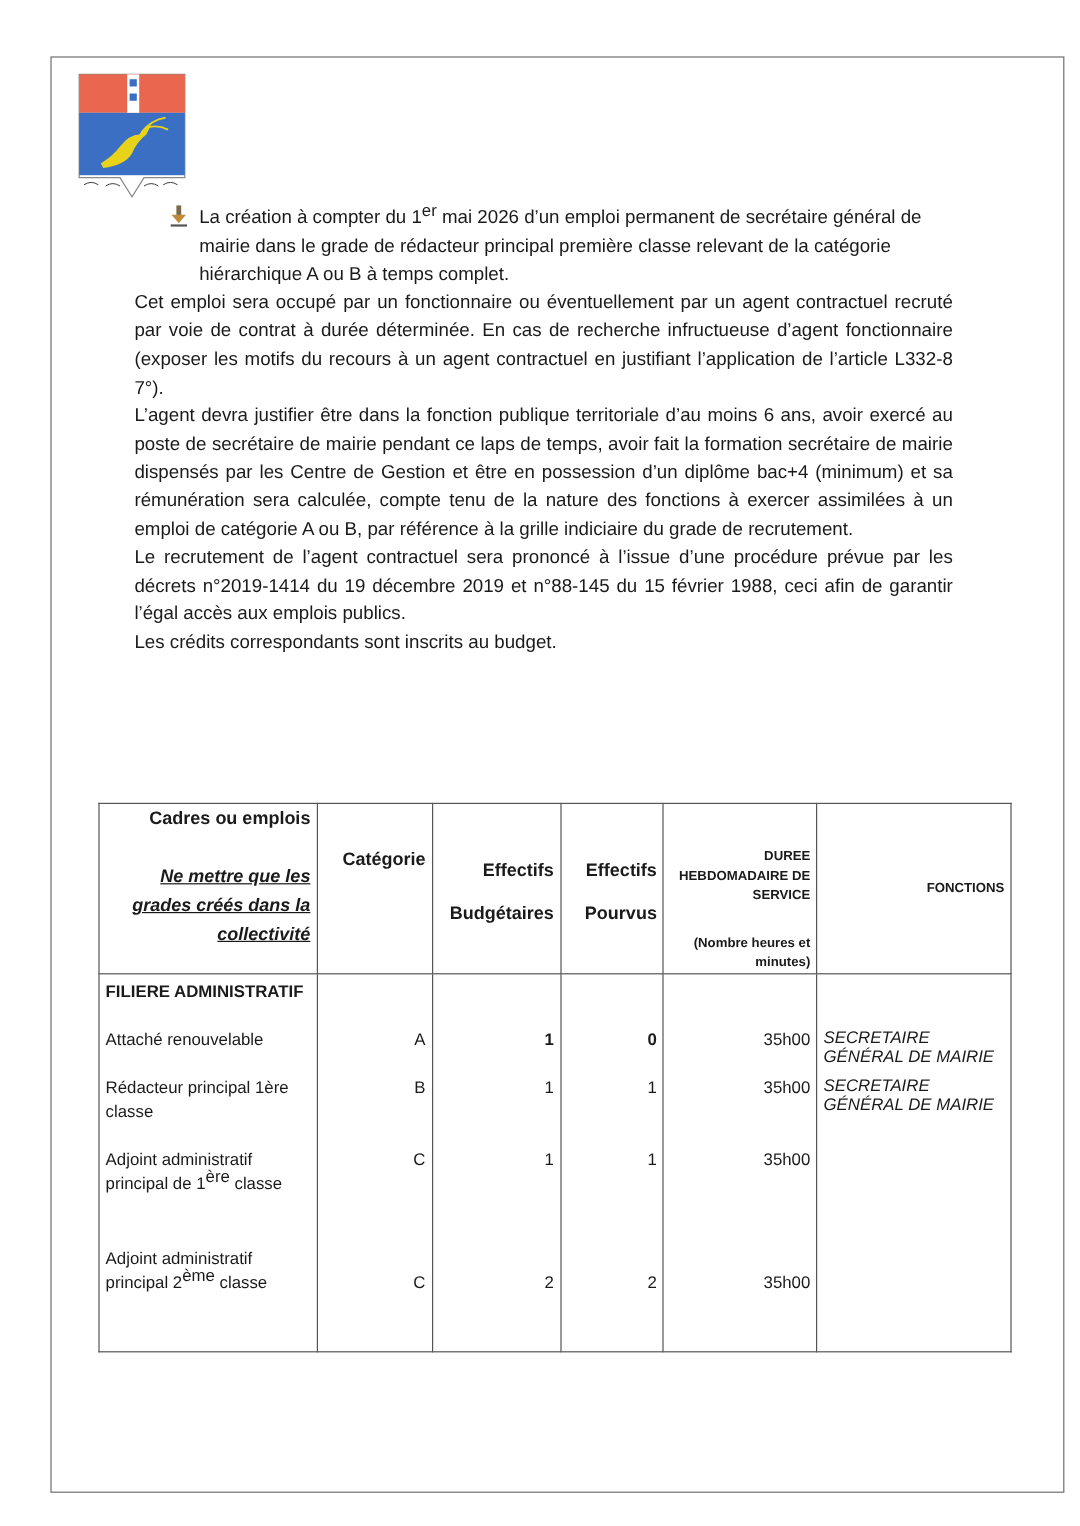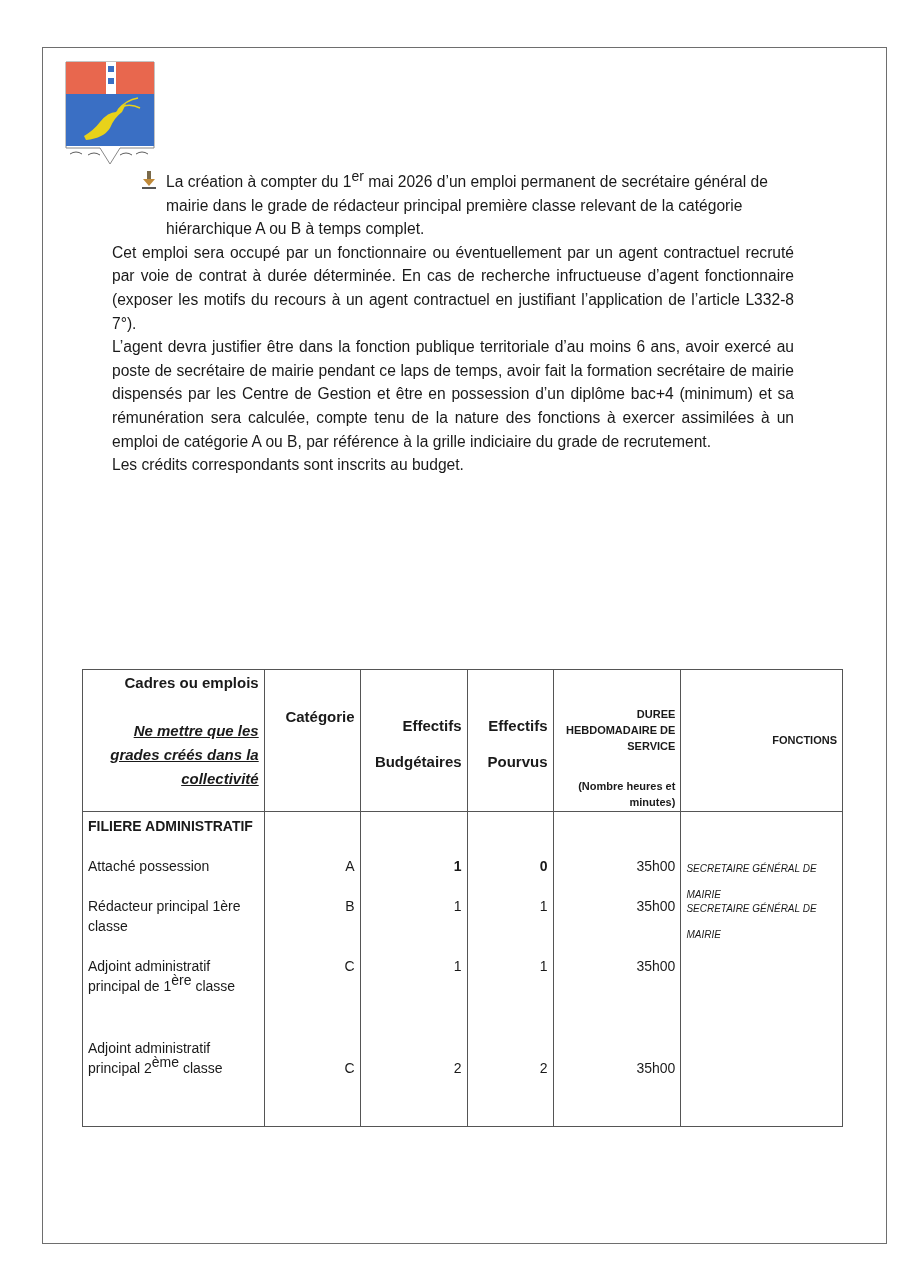--- a/index.html
+++ b/index.html
@@ -50,20 +50,21 @@
       <svg width="14" height="18" viewBox="0 0 14 18">
         <rect x="5" y="0" width="4" height="9" fill="#7a6a4a"></rect>
         <path d="M1 8 H13 L7 15 Z" fill="#c08a3a"></path>
         <rect x="0" y="16" width="14" height="2" fill="#555"></rect>
       </svg>
     </span>
     <span>La création à compter du 1</span><sup>er</sup><span> mai 2026 d’un emploi permanent de secrétaire général de mairie dans le grade de rédacteur principal première classe relevant de la catégorie hiérarchique A ou B à temps complet.</span>
   </p>
   <p class="justify">Cet emploi sera occupé par un fonctionnaire ou éventuellement par un agent contractuel recruté par voie de contrat à durée déterminée. En cas de recherche infructueuse d’agent fonctionnaire (exposer les motifs du recours à un agent contractuel en justifiant l’application de l’article L332-8 7°).</p>
   <p class="justify">L’agent devra justifier être dans la fonction publique territoriale d’au moins 6 ans, avoir exercé au poste de secrétaire de mairie pendant ce laps de temps, avoir fait la formation secrétaire de mairie dispensés par les Centre de Gestion et être en possession d’un diplôme bac+4 (minimum) et sa rémunération sera calculée, compte tenu de la nature des fonctions à exercer assimilées à un emploi de catégorie A ou B, par référence à la grille indiciaire du grade de recrutement.</p>
+  <p class="justify">Le recrutement de l’agent contractuel sera prononcé à l’issue d’une procédure prévue par les décrets n°2019-1414 du 19 décembre 2019 et n°88-145 du 15 février 1988, ceci afin de garantir l’égal accès aux emplois publics.</p>
   <p>Les crédits correspondants sont inscrits au budget.</p>
 </div>
 
 <table class="effectifs">
   <colgroup>
     <col style="width:182px">
       <col style="width:96px">
       <col style="width:107px">
       <col style="width:86px">
       <col style="width:128px">
@@ -87,21 +88,21 @@
     <th class="center" style="padding-top:36px">
       <div class="h-small">DUREE HEBDOMADAIRE DE SERVICE</div>
       <div class="h-small" style="margin-top:24px">(Nombre heures et minutes)</div>
     </th>
     <th class="center h-small" style="padding-top:62px">FONCTIONS</th>
   </tr>
 
   <tr>
     <td style="height:310px; padding-top:4px; line-height:20px">
       <div class="bold">FILIERE ADMINISTRATIF</div>
-      <div style="margin-top:20px; height:40px">Attaché possession</div>
+      <div style="margin-top:20px; height:40px">Attaché renouvelable</div>
       <div style="height:60px">Rédacteur principal 1ère classe</div>
       <div style="height:82px"><span>Adjoint administratif principal de 1</span><sup>ère</sup><span> classe</span></div>
       <div><span>Adjoint administratif principal 2</span><sup>ème</sup><span> classe</span></div>
     </td>
     <td class="center" style="padding-top:44px; line-height:20px">
       <div style="height:40px">A</div>
       <div style="height:60px">B</div>
       <div style="height:102px">C</div>
       <div>C</div>
     </td>
@@ -116,20 +117,20 @@
       <div style="height:60px">1</div>
       <div style="height:102px">1</div>
       <div>2</div>
     </td>
     <td class="center" style="padding-top:44px; line-height:20px">
       <div style="height:40px">35h00</div>
       <div style="height:60px">35h00</div>
       <div style="height:102px">35h00</div>
       <div>35h00</div>
     </td>
-    <td class="ital" style="padding-top:44px; line-height:26px; font-size:10px">
+    <td class="ital" style="padding-top:44px; line-height:16px; font-size:14px">
       <div style="height:40px">SECRETAIRE GÉNÉRAL DE MAIRIE</div>
       <div>SECRETAIRE GÉNÉRAL DE MAIRIE</div>
     </td>
   </tr>
 
 </tbody>
   </table>
 
 </body></html>

